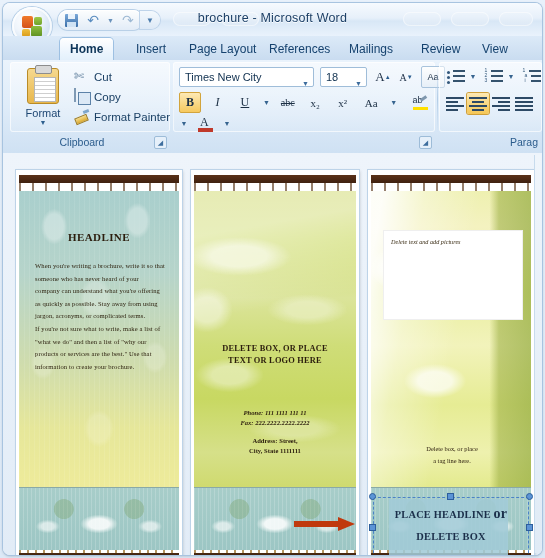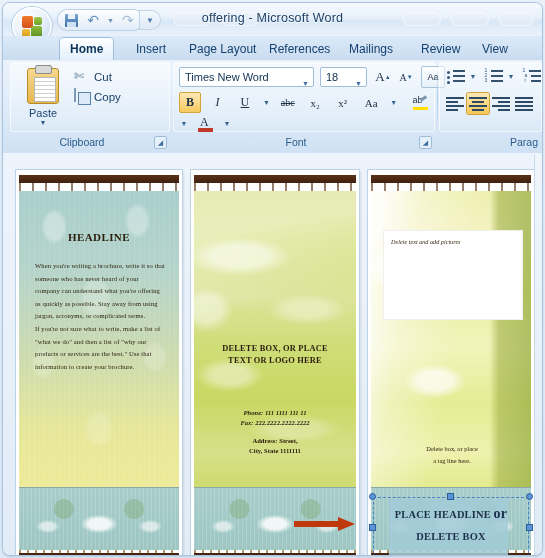--- a/index.html
+++ b/index.html
@@ -437,63 +437,67 @@
       <div class="qat-dd">
         <span>▼</span>
       </div>
 
       <div class="title-ghost tg1"></div>
       <div class="title-ghost tg2"></div>
       <div class="title-ghost tg3"></div>
       <div class="title-ghost tg4"></div>
       <div class="title-ghost tg5"></div>
 
-      <div class="win-title">offering - Microsoft Word</div>
+      <div class="win-title">brochure - Microsoft Word</div>
     </div>
 
     <div class="tabstrip">
       <div class="tab active" style="left:57px;">Home</div>
       <div class="tab" style="left:123px;">Insert</div>
       <div class="tab" style="left:176px;">Page Layout</div>
       <div class="tab" style="left:256px;">References</div>
       <div class="tab" style="left:336px;">Mailings</div>
       <div class="tab" style="left:408px;">Review</div>
       <div class="tab" style="left:469px;">View</div>
     </div>
 
     <div class="ribbon">
 
       <div class="grp grp-clipboard">
         <div class="grp-inner">
 
           <div class="paste-btn">
             <span class="clip-ic"></span>
-            <span class="paste-lbl">Paste</span>
+            <span class="paste-lbl">Format</span>
             <span class="paste-car">▼</span>
           </div>
 
           <div class="cbitem cb1">
             <span class="mini-ic ic-cut">✄</span>
             <span>Cut</span>
           </div>
           <div class="cbitem cb2">
             <span class="mini-ic"><span class="ic-copy"></span></span>
             <span>Copy</span>
           </div>
+          <div class="cbitem cb3">
+            <span class="mini-ic ic-brush"></span>
+            <span>Format Painter</span>
+          </div>
         </div>
         <div class="grp-label">Clipboard</div>
         <div class="dlg-launcher">◢</div>
         <div class="grp-div" style="right:-4px;"></div>
       </div>
 
       <div class="grp grp-font">
         <div class="grp-inner">
 
           <div class="ctl fontname">
-            <span>Times New Word</span>
+            <span>Times New City</span>
             <span class="arr">▼</span>
           </div>
           <div class="ctl fontsize">
             <span>18</span>
             <span class="arr">▼</span>
           </div>
 
           <div class="btn-sq grow">
             <span class="sup-a">A</span>
               <span class="sup-tri">▲</span>
@@ -534,21 +538,20 @@
               <span class="fc-ic">
                 <span class="a">A</span>
                   <span class="bar"></span>
               </span>
             </span>
             <span class="fbtn" style="width:10px;">
                 <span style="font-size:7px;color:#36648f;">▼</span>
               </span>
           </div>
         </div>
-        <div class="grp-label">Font</div>
         <div class="dlg-launcher">◢</div>
         <div class="grp-div" style="right:-3px;"></div>
       </div>
 
       <div class="grp grp-para">
         <div class="grp-inner">
 
           <div class="pbtn" style="left:5px;top:4px;width:24px;">
             <span class="listic">
               <span class="r1"><span class="bulletdot" style="top:1px;"></span><span class="ln"></span></span>

